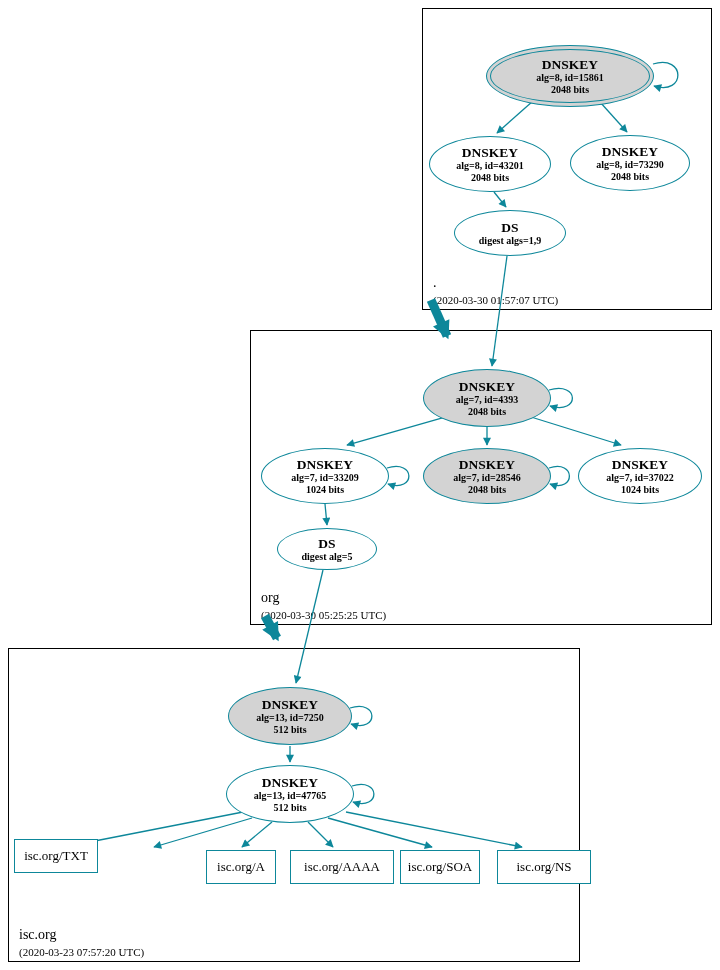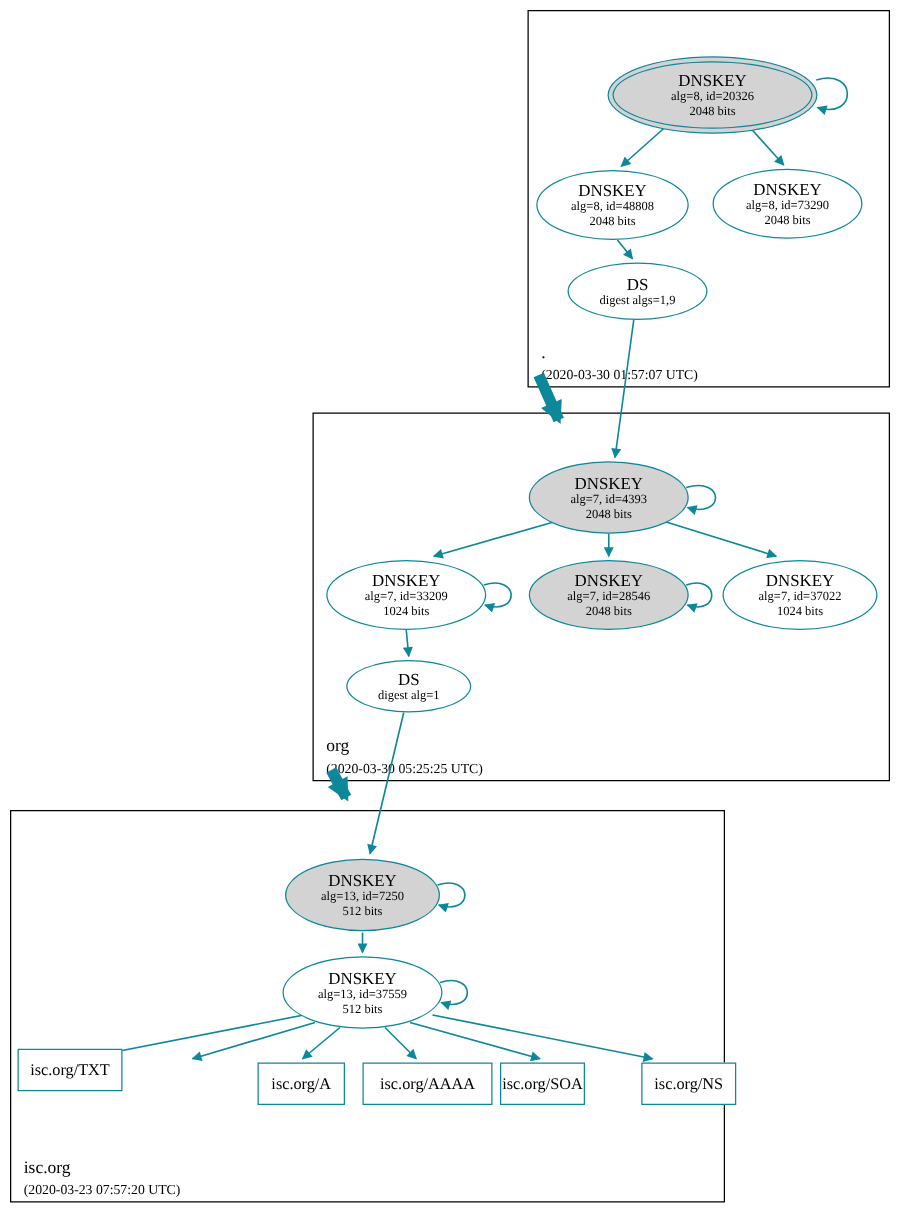--- a/index.html
+++ b/index.html
@@ -6,21 +6,21 @@
   :root { --teal:#0d879a; --gray:#d3d3d3; }
   * { box-sizing:border-box; }
   body { margin:0; background:#ffffff; }
   .canvas { position:relative; width:720px; height:970px; font-family:"Liberation Serif", serif; color:#000; overflow:hidden; }
 
   .zone-box { position:absolute; border:1px solid #000; }
   .zone-name { position:absolute; left:10px; bottom:18px; font-size:14px; }
   .zone-ts   { position:absolute; left:10px; bottom:3px; font-size:11px; }
 
   .node { position:absolute; display:flex; flex-direction:column; align-items:center; justify-content:center; text-align:center; background:#fff; }
-  .ellipse { border:1.4px solid var(--teal); border-radius:50%; }
+  .ellipse { border:1.4px solid var(--teal); border-radius:50%;font-weight:bold; }
   .ellipse.gray { background:var(--gray); }
   .ellipse.double::after { content:""; position:absolute; inset:3px; border:1.2px solid var(--teal); border-radius:50%; pointer-events:none; }
   .node .title { font-size:13.5px; line-height:15px; }
   .node .sub   { font-size:10px; line-height:11.5px; }
   .rr { border:1.2px solid var(--teal); font-size:13px; }
 
   svg.edges { position:absolute; left:0; top:0; pointer-events:none; }
   .edge { stroke:var(--teal); stroke-width:1.3; fill:none; marker-end:url(#arrow); }
   .edge-thick { stroke:var(--teal); stroke-width:9; fill:none; marker-end:url(#arrowbig); }
   marker path { fill:var(--teal); }
@@ -76,26 +76,26 @@
     <line class="edge" x1="243" y1="812" x2="64" y2="847"></line>
     <line class="edge" x1="252" y1="818" x2="154" y2="847"></line>
     <line class="edge" x1="272" y1="822" x2="242" y2="847"></line>
     <line class="edge" x1="308" y1="822" x2="333" y2="847"></line>
     <line class="edge" x1="328" y1="818" x2="432" y2="847"></line>
     <line class="edge" x1="346" y1="812" x2="522" y2="847"></line>
   </svg>
 
   <div class="node ellipse gray double" style="left:486px; top:45px; width:168px; height:62px;">
     <div class="title">DNSKEY</div>
-    <div class="sub">alg=8, id=20326</div>
+    <div class="sub">alg=8, id=15861</div>
     <div class="sub">2048 bits</div>
   </div>
   <div class="node ellipse" style="left:429px; top:136px; width:122px; height:56px;">
     <div class="title">DNSKEY</div>
-    <div class="sub">alg=8, id=48808</div>
+    <div class="sub">alg=8, id=43201</div>
     <div class="sub">2048 bits</div>
   </div>
   <div class="node ellipse" style="left:570px; top:135px; width:120px; height:56px;">
     <div class="title">DNSKEY</div>
     <div class="sub">alg=8, id=73290</div>
     <div class="sub">2048 bits</div>
   </div>
   <div class="node ellipse" style="left:454px; top:210px; width:112px; height:46px;">
     <div class="title">DS</div>
     <div class="sub">digest algs=1,9</div>
@@ -116,43 +116,43 @@
     <div class="sub">alg=7, id=28546</div>
     <div class="sub">2048 bits</div>
   </div>
   <div class="node ellipse" style="left:578px; top:448px; width:124px; height:56px;">
     <div class="title">DNSKEY</div>
     <div class="sub">alg=7, id=37022</div>
     <div class="sub">1024 bits</div>
   </div>
   <div class="node ellipse" style="left:277px; top:528px; width:100px; height:42px;">
     <div class="title">DS</div>
-    <div class="sub">digest alg=1</div>
+    <div class="sub">digest alg=5</div>
   </div>
 
   <div class="node ellipse gray" style="left:228px; top:687px; width:124px; height:58px;">
     <div class="title">DNSKEY</div>
     <div class="sub">alg=13, id=7250</div>
     <div class="sub">512 bits</div>
   </div>
   <div class="node ellipse" style="left:226px; top:765px; width:128px; height:58px;">
     <div class="title">DNSKEY</div>
-    <div class="sub">alg=13, id=37559</div>
+    <div class="sub">alg=13, id=47765</div>
     <div class="sub">512 bits</div>
   </div>
 
   <div class="node rr" style="left:14px; top:839px; width:84px; height:34px;">
     <div>isc.org/TXT</div>
   </div>
   <div class="node rr" style="left:206px; top:850px; width:70px; height:34px;">
     <div>isc.org/A</div>
   </div>
   <div class="node rr" style="left:290px; top:850px; width:104px; height:34px;">
     <div>isc.org/AAAA</div>
   </div>
-  <div class="node rr" style="left:400px; top:850px; width:68px; height:34px;">
+  <div class="node rr" style="left:400px; top:850px; width:80px; height:34px;">
     <div>isc.org/SOA</div>
   </div>
-  <div class="node rr" style="left:497px; top:850px; width:76px; height:34px;margin-left:16px;">
+  <div class="node rr" style="left:497px; top:850px; width:94px; height:34px;">
     <div>isc.org/NS</div>
   </div>
 
 </div>
 
 </body></html>

